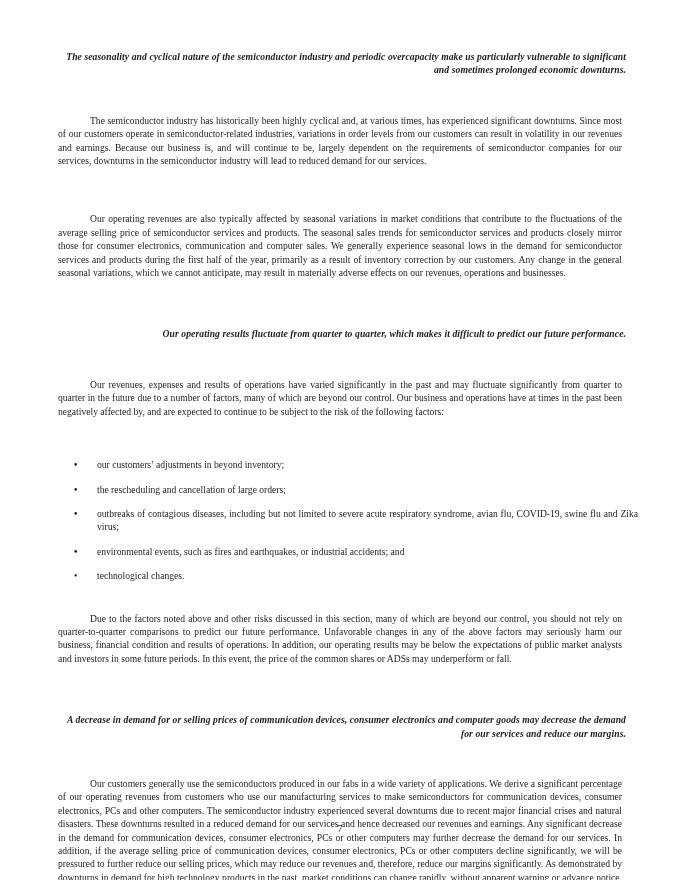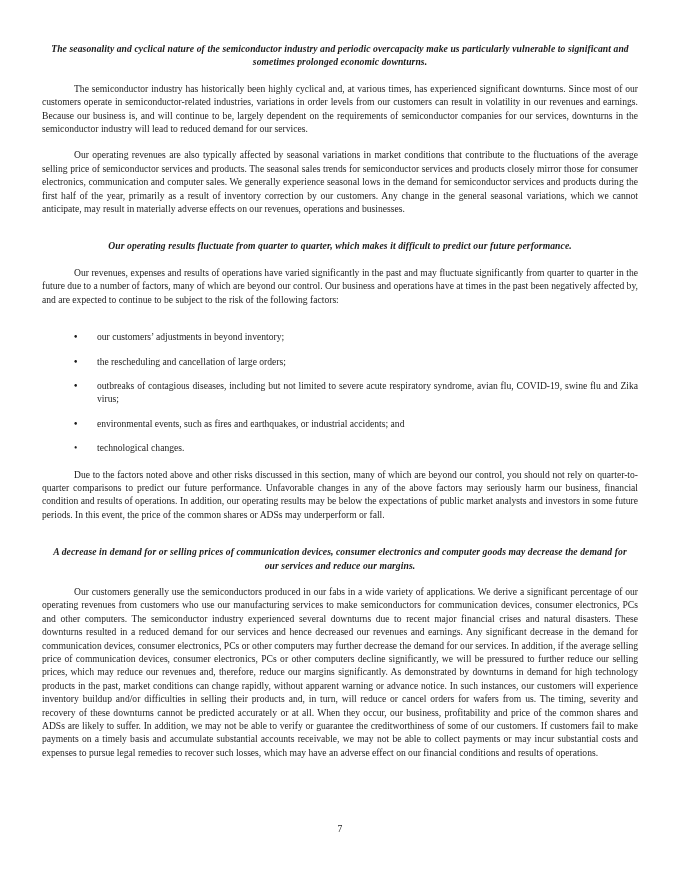--- a/index.html
+++ b/index.html
@@ -22,29 +22,29 @@
     padding: 38px 42px 0 42px;
   }
   .content {
     width: 596px;
   }
   .risk-heading {
     font-weight: bold;
     font-style: italic;
     font-size: 9.6px;
     line-height: 13.4px;
-    text-align: center;
-    margin: 4px;
+    text-align: right;
+    margin: 12px;
     letter-spacing: 0.01em;
   }
   .body-par {
     font-size: 9.6px;
     line-height: 13.4px;
     text-align: justify;
-    margin: 0;
+    margin: 16px;
     text-indent: 32px;
   }
   .gap-sm { height: 9px; }
   .gap-md { height: 13px; }
   .gap-lg { height: 20px; }
   .bullet-list {
     margin: 0;
     padding: 0;
     list-style: none;
   }

